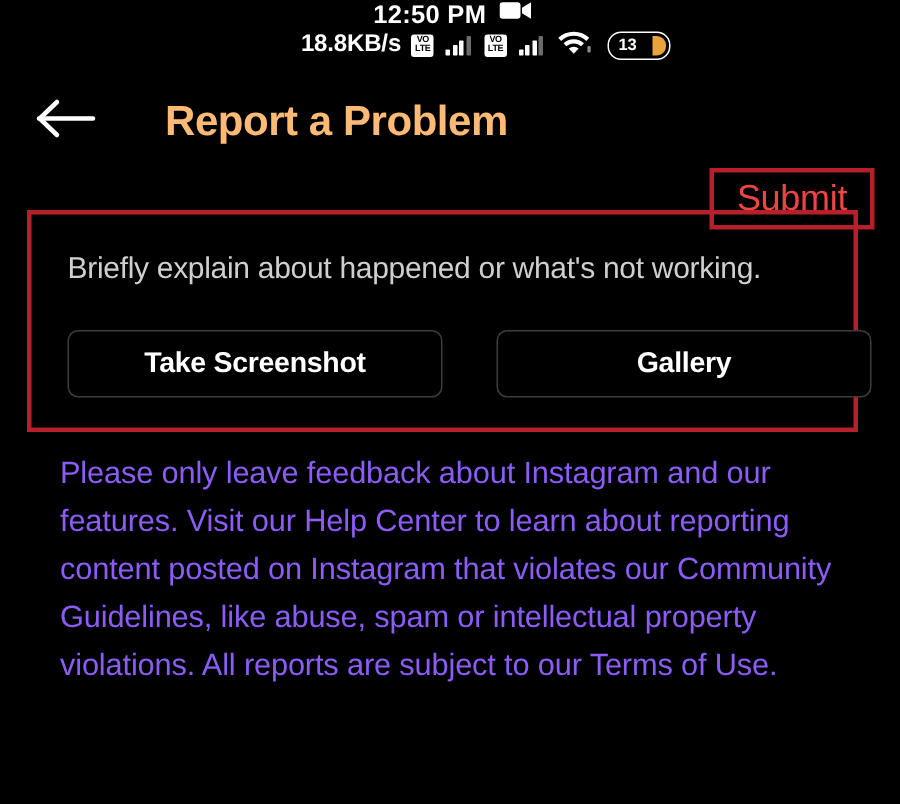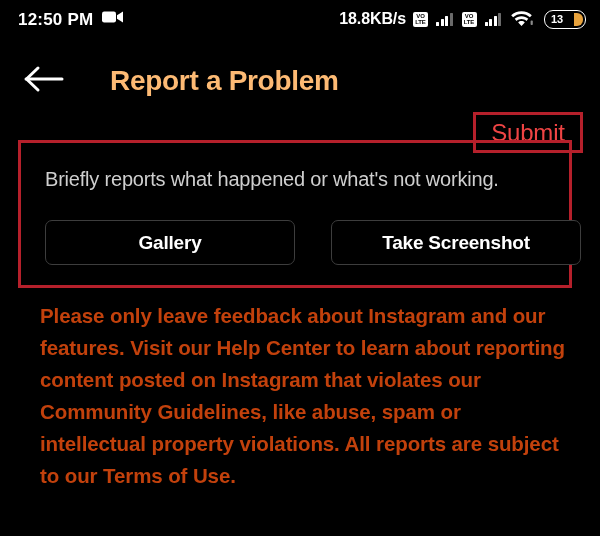--- a/index.html
+++ b/index.html
@@ -9,20 +9,21 @@
     font-family:"Liberation Sans", sans-serif;
     overflow:hidden;
   }
   .phone { position:relative; width:600px; height:536px; background:#000; }
 
   
   .statusbar {
     position:absolute; top:0; left:0; width:600px; height:38px;
     display:flex; align-items:center; justify-content:space-between;
     padding:0 14px 0 18px;
+    flex-direction:column;
   }
   .sb-left { display:flex; align-items:center; gap:9px; }
   .sb-time {
     color:#ffffff; font-size:17px; font-weight:bold;
     letter-spacing:0.2px; line-height:1;
   }
   .icn-videocam { display:block; }
   .sb-right { display:flex; align-items:center; gap:6px;margin-left:44px; }
   .sb-netspeed {
     color:#ffffff; font-size:16px; font-weight:bold;
@@ -102,23 +103,22 @@
     display:flex; align-items:center; justify-content:center;
     cursor:pointer;
   }
   .attach-btn span {
     color:#ffffff; font-size:19px; font-weight:bold; letter-spacing:-0.2px;
   }
 
   
   .disclaimer {
     position:absolute; left:40px; top:300px; width:528px;
-    color:#c2410c; font-size:20.5px; line-height:32px;
+    color:#8b5cf6; font-size:20.5px; line-height:32px;
     letter-spacing:-0.1px;
-    font-weight:bold;
   }
 </style>
 </head>
 <body>
 
 <div class="phone">
 
   <div class="statusbar">
     <div class="sb-left">
       <div class="sb-time">12:50 PM</div>
@@ -182,27 +182,27 @@
     </div>
 
     <div class="page-title">Report a Problem</div>
 
     <div class="submit-wrap">
       <span class="submit-label">Submit</span>
     </div>
   </div>
 
   <div class="report-box">
-    <div class="placeholder">Briefly reports what happened or what's not working.</div>
+    <div class="placeholder">Briefly explain about happened or what's not working.</div>
 
     <div class="btn-row">
       <div class="attach-btn">
+        <span>Take Screenshot</span>
+      </div>
+      <div class="attach-btn">
         <span>Gallery</span>
       </div>
-      <div class="attach-btn">
-        <span>Take Screenshot</span>
-      </div>
     </div>
   </div>
 
   <div class="disclaimer">Please only leave feedback about Instagram and our features. Visit our Help Center to learn about reporting content posted on Instagram that violates our Community Guidelines, like abuse, spam or intellectual property violations. All reports are subject to our Terms of Use.</div>
 
 </div>
 
 </body></html>

